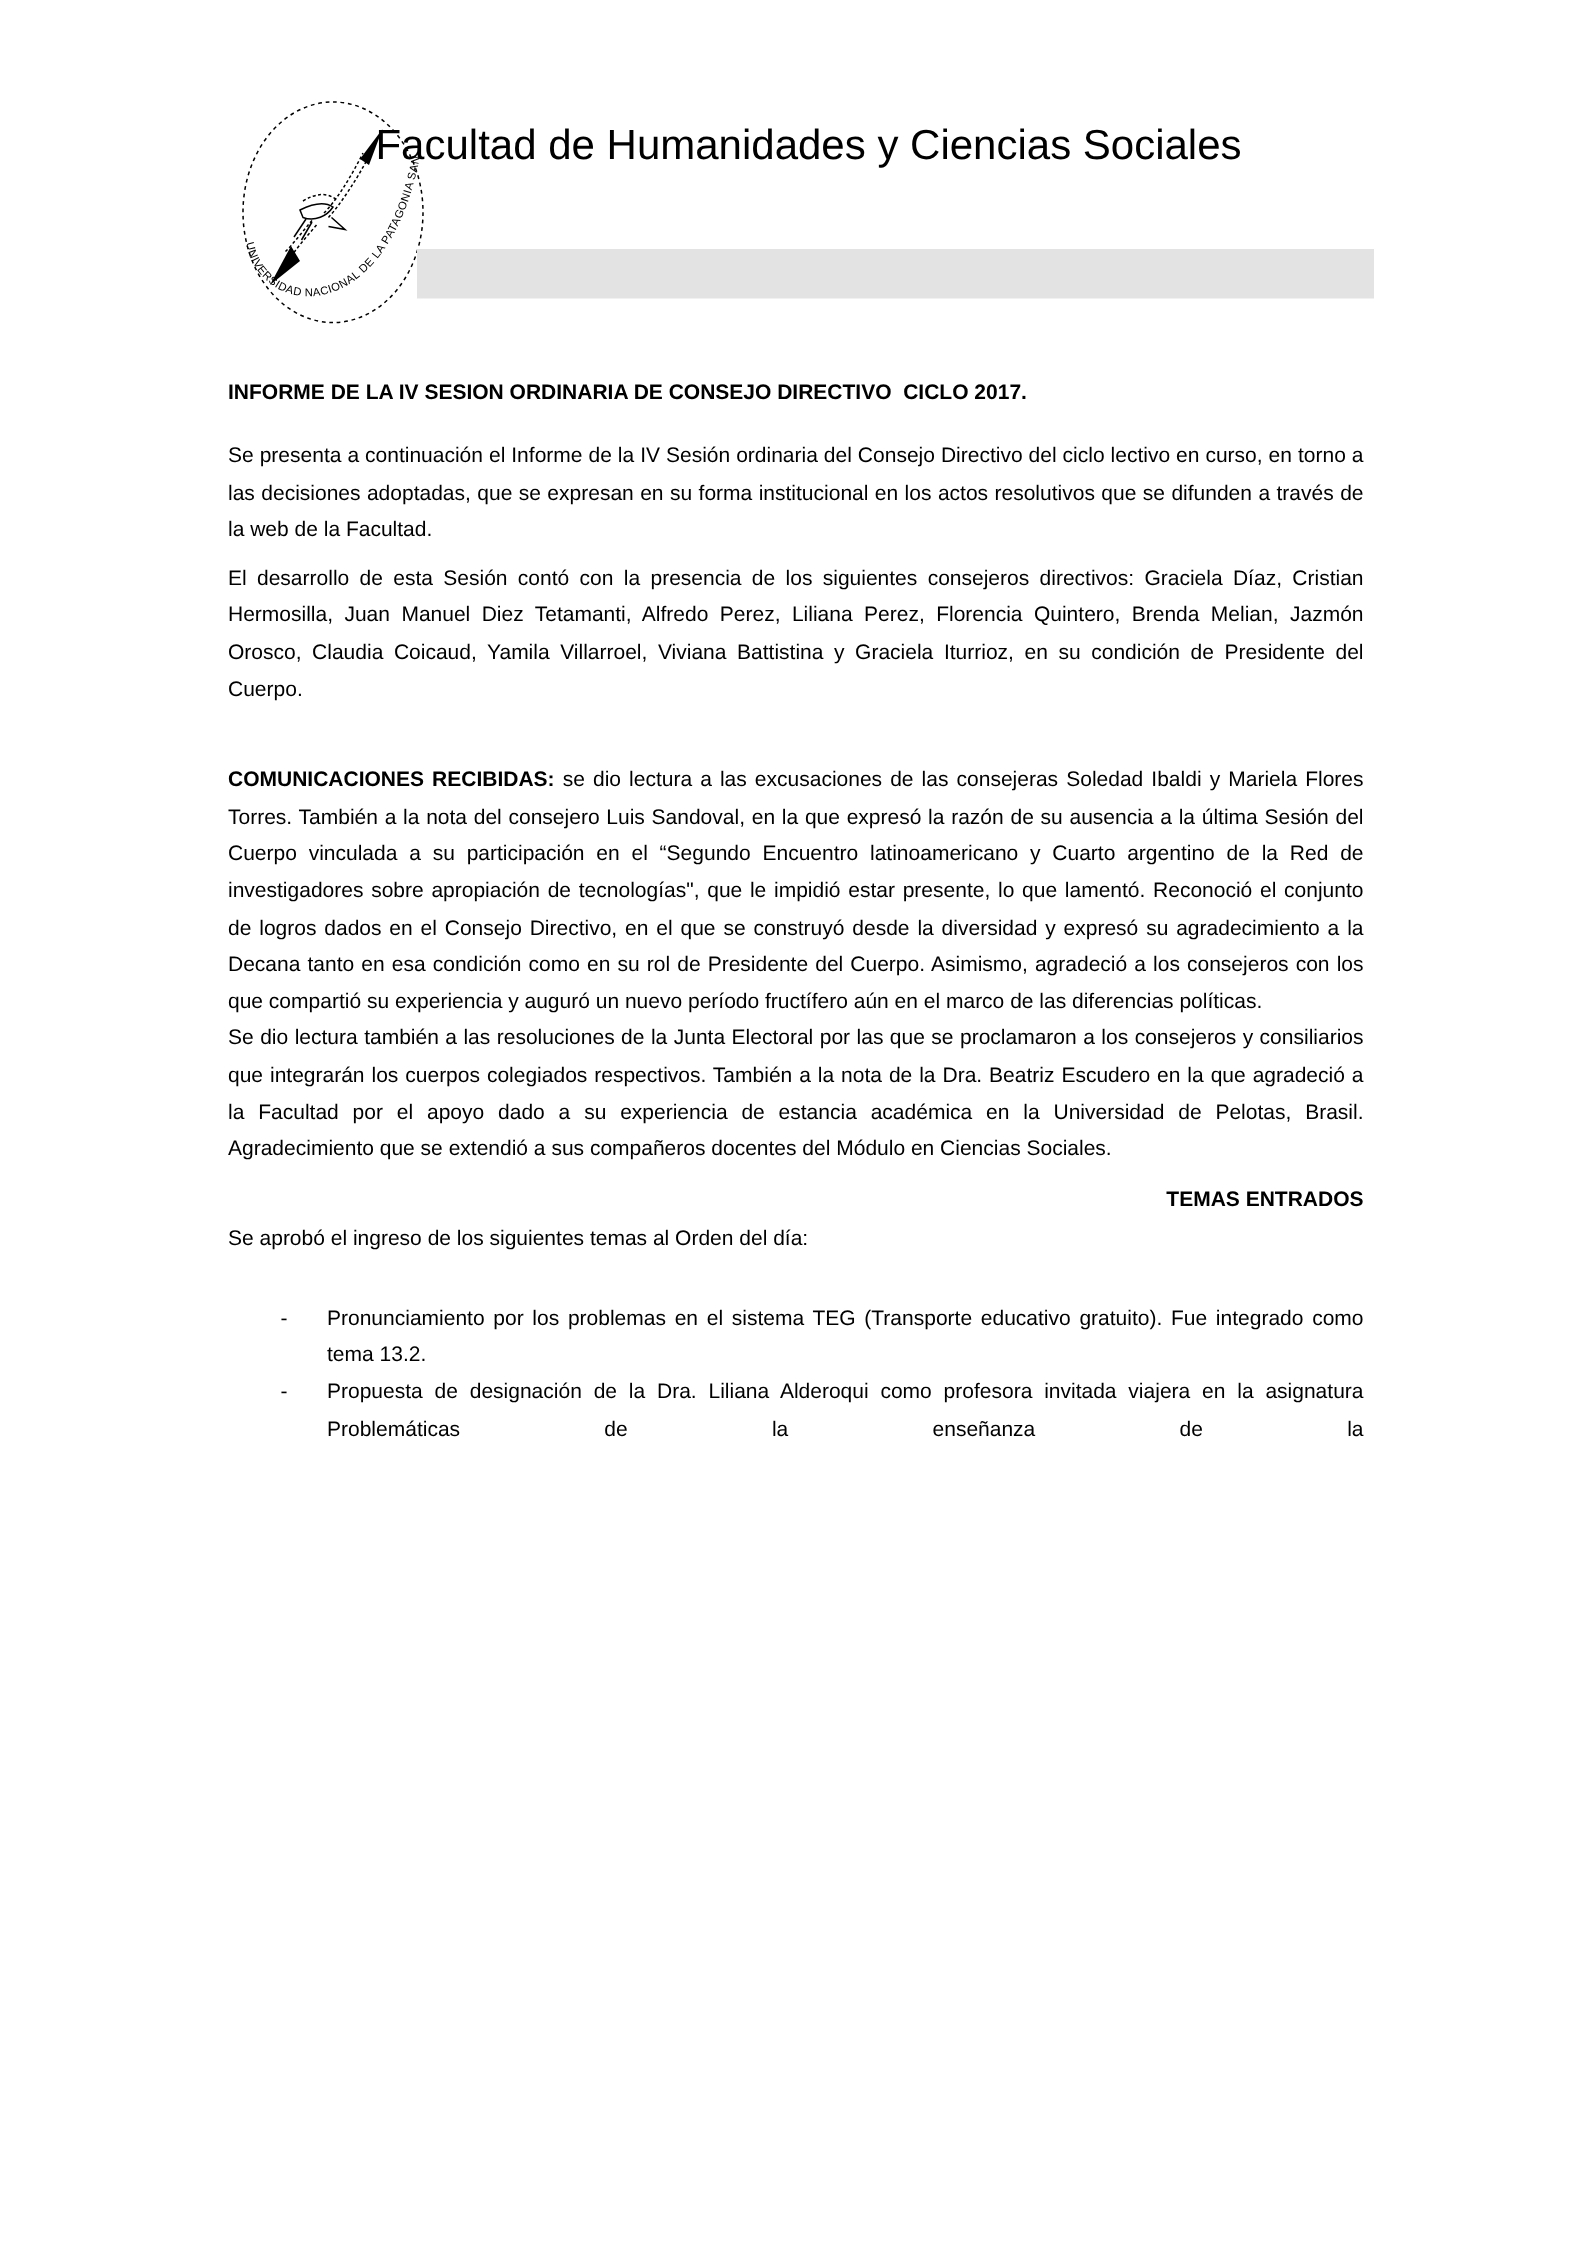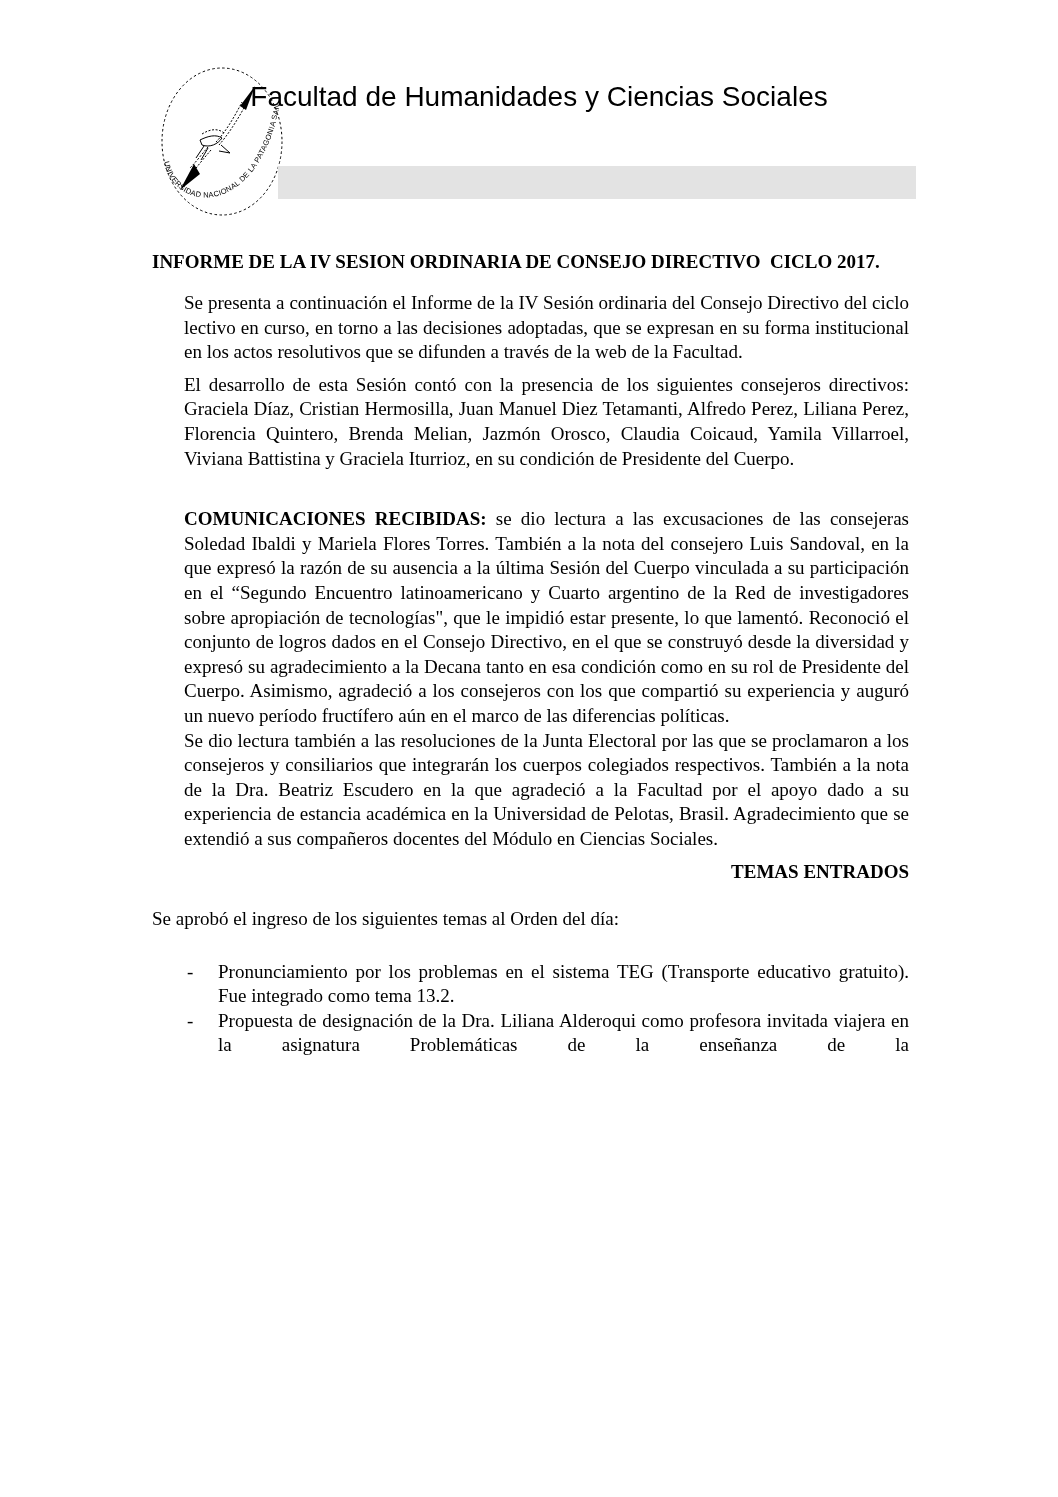--- a/index.html
+++ b/index.html
@@ -21,33 +21,33 @@
     text-align: center; font-size: 28px; line-height: 25px;
   }
   .divider-bar {
     position: absolute; left: 278px; top: 166px; width: 638px; height: 33px;
     background: #e3e3e3;
   }
 
   
   .content {
     position: absolute; left: 152px; top: 247px; width: 757px;
-    font-size: 19px; line-height: 24.6px; font-family: Liberation Serif, serif;
+    font-size: 14px; line-height: 24.6px;
   }
   .doc-title { font-weight: bold; line-height: 29px; white-space: pre-wrap; }
   .dateline { margin-top: 7px; }
   .section-heading { font-weight: bold; }
   .h-presentacion { margin-top: 47px; }
-  .para { text-align: justify; margin-left: 32px; }
+  .para { text-align: justify; }
   .p1 { margin-top: 15px; }
   .p2 { margin-top: 8px; }
   .p-comu { margin-top: 36px; }
   .p-junta { margin-top: 0; }
   .h-temas { margin-top: 9px; text-align: right; }
-  .p-intro { margin-top: 22px; }
+  .p-intro { margin-top: 2px; }
   .list { margin-top: 28px; padding-left: 35px; }
   .list-item { display: flex; }
   .li-marker { flex: 0 0 31px; }
   .li-text { flex: 1; text-align: justify; }
   .li-text.cut { text-align-last: justify; }
 
   
   .logo-wrap svg { display: block; width: 100%; height: 100%; }
   .sketch { fill: none; stroke: #000; stroke-width: 1; stroke-dasharray: 2 1.6; }
   .solid-line { fill: none; stroke: #000; stroke-width: 1; }

